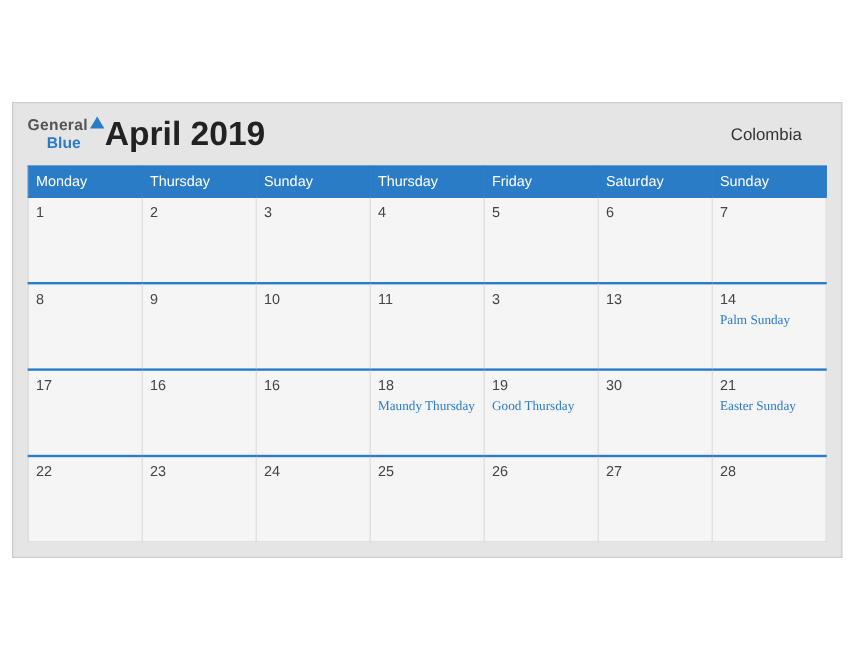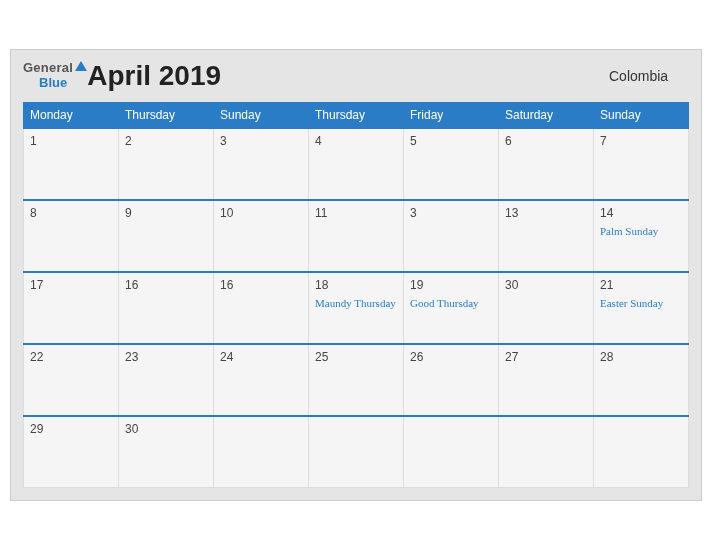--- a/index.html
+++ b/index.html
@@ -228,28 +228,15 @@
           <td>
             <span class="day-num">26</span>
           </td>
           <td>
             <span class="day-num">27</span>
           </td>
           <td>
             <span class="day-num">28</span>
           </td>
         </tr>
-        <tr class="week-row">
-          <td>
-            <span class="day-num">29</span>
-          </td>
-          <td>
-            <span class="day-num">30</span>
-          </td>
-          <td class="empty"></td>
-          <td class="empty"></td>
-          <td class="empty"></td>
-          <td class="empty"></td>
-          <td class="empty"></td>
-        </tr>
       </tbody>
   </table>
 </div>
 
 </body></html>

